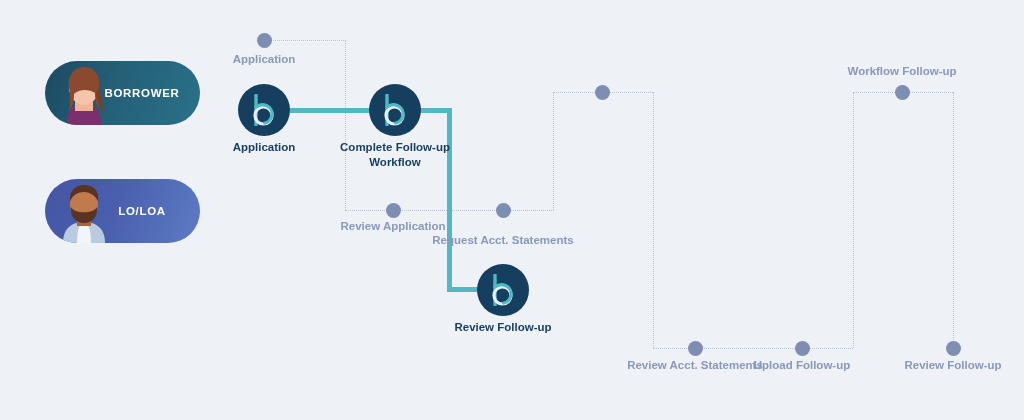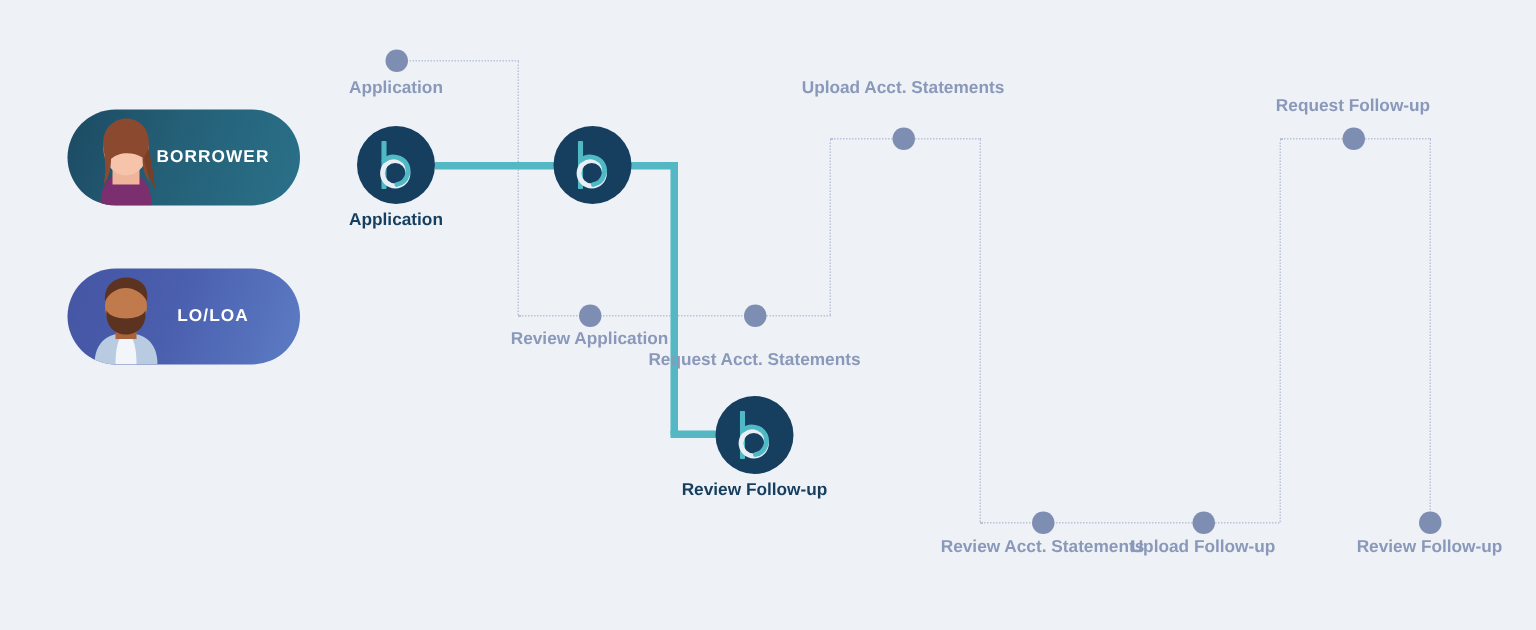--- a/index.html
+++ b/index.html
@@ -27,21 +27,21 @@
     text-align:center;
     color:#ffffff;
     font-size:11.5px;
     font-weight:bold;
     letter-spacing:.7px;
     line-height:13px;
   }
   .avatar{position:absolute;left:8px;bottom:0;width:62px;height:60px;}
 
   #persona-borrower{left:45px;top:61px;
-    background:linear-gradient(110deg,#1c4a63 0%,#246077 45%,#2a7189 100%);margin-top:12px;}
+    background:linear-gradient(110deg,#1c4a63 0%,#246077 45%,#2a7189 100%);}
   #persona-lo{left:45px;top:179px;
     background:linear-gradient(110deg,#4455a3 0%,#4a5fae 45%,#5d7cc4 100%);}
   #persona-pu{left:45px;top:297px;
     background:linear-gradient(110deg,#5b2553 0%,#6d2f5f 45%,#8e3f6d 100%);}
   .dotline{
     position:absolute;
     background:transparent;
     box-sizing:border-box;
   }
   .dotline.h{border-top:1.4px dotted #b9c4d8;height:0;}
@@ -144,30 +144,29 @@
   <div class="dot" style="left:257px;top:33px;"></div>
   <div class="dotlabel" style="left:189px;top:52px;">Application</div>
 
   <div class="dot" style="left:386px;top:203px;"></div>
   <div class="dotlabel" style="left:318px;top:219px;">Review Application</div>
 
   <div class="dot" style="left:496px;top:203px;"></div>
   <div class="dotlabel" style="left:428px;top:219px;margin-top:14px;">Request Acct. Statements</div>
 
   <div class="dot" style="left:595px;top:85px;"></div>
-  <div class="dotlabel" style="left:527px;top:52px;">Upload Acct. Statements</div>
 
   <div class="dot" style="left:688px;top:341px;"></div>
   <div class="dotlabel" style="left:620px;top:358px;">Review Acct. Statements</div>
 
   <div class="dot" style="left:795px;top:341px;"></div>
   <div class="dotlabel" style="left:727px;top:358px;">Upload Follow-up</div>
 
   <div class="dot" style="left:895px;top:85px;"></div>
-  <div class="dotlabel" style="left:827px;top:64px;">Request Follow-up</div>
+  <div class="dotlabel" style="left:827px;top:64px;">Workflow Follow-up</div>
 
   <div class="dot" style="left:946px;top:341px;"></div>
   <div class="dotlabel" style="left:878px;top:358px;">Review Follow-up</div>
 
   <div class="node" style="left:238px;top:84px;">
     <svg width="30" height="32" viewBox="0 0 30 32">
       <path d="M7 1 v30" stroke="#4fb9c6" stroke-width="3.4" fill="none" stroke-linecap="round"></path>
       <circle cx="14.5" cy="21.5" r="8.5" fill="none" stroke="#e8eef4" stroke-width="3.2"></circle>
       <path d="M7 13 C10 10.5 14 10 17.5 11.5 C22 13.4 24 18 22.6 22.6
                C21.6 26 18.8 28.4 15.6 29" fill="none" stroke="#4fb9c6" stroke-width="3.2" stroke-linecap="round"></path>
@@ -176,20 +175,21 @@
   <div class="nodelabel" style="left:189px;top:140px;">Application</div>
 
   <div class="node" style="left:369px;top:84px;">
     <svg width="30" height="32" viewBox="0 0 30 32">
       <path d="M7 1 v30" stroke="#4fb9c6" stroke-width="3.4" fill="none" stroke-linecap="round"></path>
       <circle cx="14.5" cy="21.5" r="8.5" fill="none" stroke="#e8eef4" stroke-width="3.2"></circle>
       <path d="M7 13 C10 10.5 14 10 17.5 11.5 C22 13.4 24 18 22.6 22.6
                C21.6 26 18.8 28.4 15.6 29" fill="none" stroke="#4fb9c6" stroke-width="3.2" stroke-linecap="round"></path>
     </svg>
   </div>
+  <div class="nodelabel" style="left:320px;top:140px;">Complete Follow-up Workflow</div>
 
   <div class="node" style="left:477px;top:264px;">
     <svg width="30" height="32" viewBox="0 0 30 32">
       <path d="M7 1 v30" stroke="#4fb9c6" stroke-width="3.4" fill="none" stroke-linecap="round"></path>
       <circle cx="14.5" cy="21.5" r="8.5" fill="none" stroke="#e8eef4" stroke-width="3.2"></circle>
       <path d="M7 13 C10 10.5 14 10 17.5 11.5 C22 13.4 24 18 22.6 22.6
                C21.6 26 18.8 28.4 15.6 29" fill="none" stroke="#4fb9c6" stroke-width="3.2" stroke-linecap="round"></path>
     </svg>
   </div>
   <div class="nodelabel" style="left:428px;top:320px;">Review Follow-up</div>

